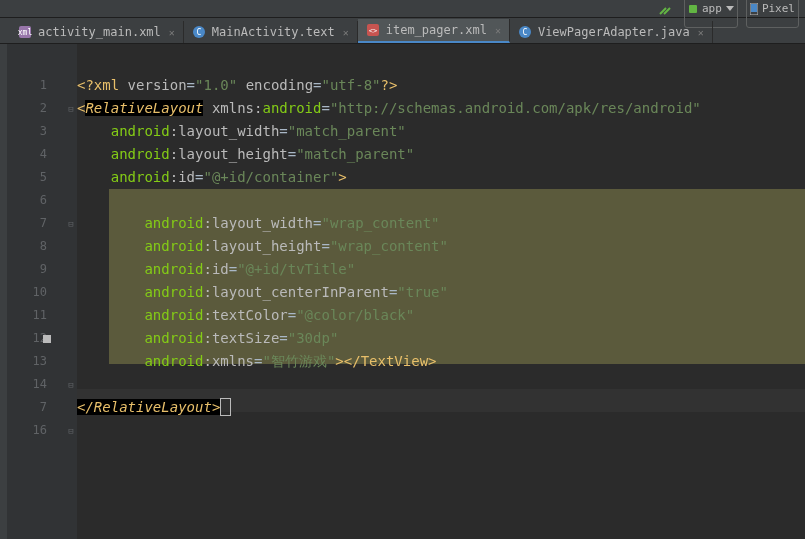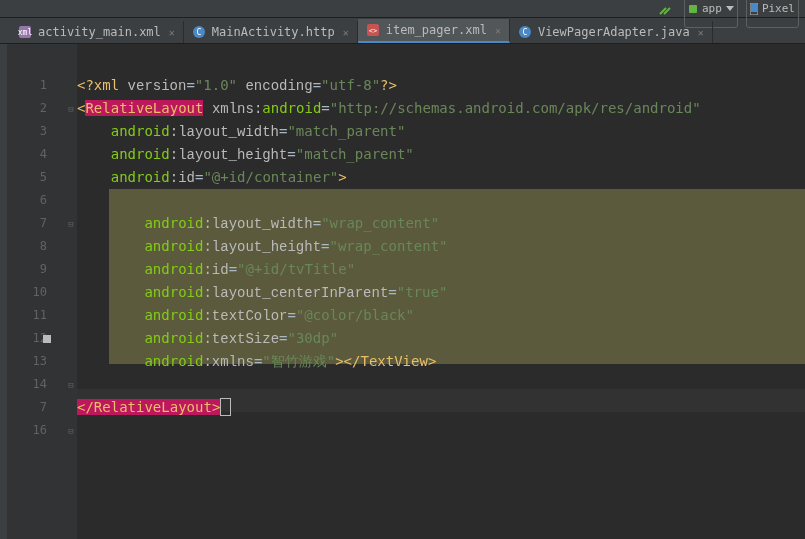--- a/index.html
+++ b/index.html
@@ -117,26 +117,27 @@
   z-index: 0;
 }
 .hl-line {
   position: absolute;
   background: #323232;
   left: 0; right: 0;
   height: 23px;
   z-index: 0;
 }
 .sel {
-  background: #be185d;
+  background: #000000;
+  font-style: italic;
 }
 .code-line span { position: relative; z-index: 1; }
 .c-tag { color: #e8bf6a; }
 .c-ns { color: #84cc16; }
-.c-attr { color: #bababa; font-family: Liberation Mono, monospace; }
+.c-attr { color: #bababa; }
 .c-eq { color: #a9b7c6; }
 .c-str { color: #6a8759; }
 .c-br { color: #e8bf6a; }
 .c-decl { color: #e8bf6a; }
 .cursor-box { border: 1px solid #bbbbbb; }
 </style>
 </head>
 <body>
 
 <div class="toolbar">
@@ -177,21 +178,21 @@
     <span>activity_main.xml</span>
     <span class="tab-close">✕</span>
   </div>
   <div class="tab">
     <span class="tab-icon">
         <svg width="14" height="14" viewBox="0 0 14 14">
           <circle cx="7" cy="7" r="6" fill="#4a88c7"></circle>
           <text x="7" y="10" font-size="8" fill="#fff" text-anchor="middle">C</text>
         </svg>
       </span>
-    <span>MainActivity.http</span>
+    <span>MainActivity.text</span>
     <span class="tab-close">✕</span>
   </div>
   <div class="tab active">
     <span class="tab-icon">
         <svg width="14" height="14" viewBox="0 0 14 14">
           <rect x="1" y="1" width="12" height="12" rx="2" fill="#c75450"></rect>
           <text x="7" y="10" font-size="7" fill="#fff" text-anchor="middle">&lt;&gt;</text>
         </svg>
       </span>
     <span>item_pager.xml</span>

